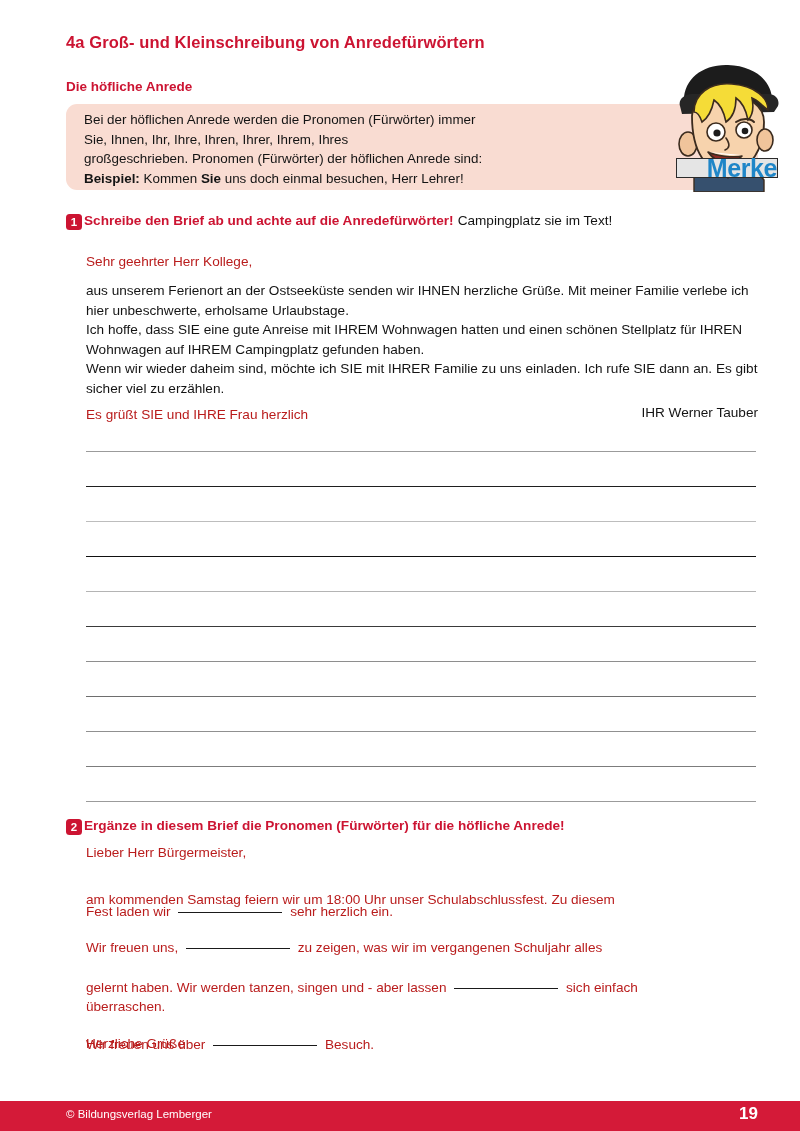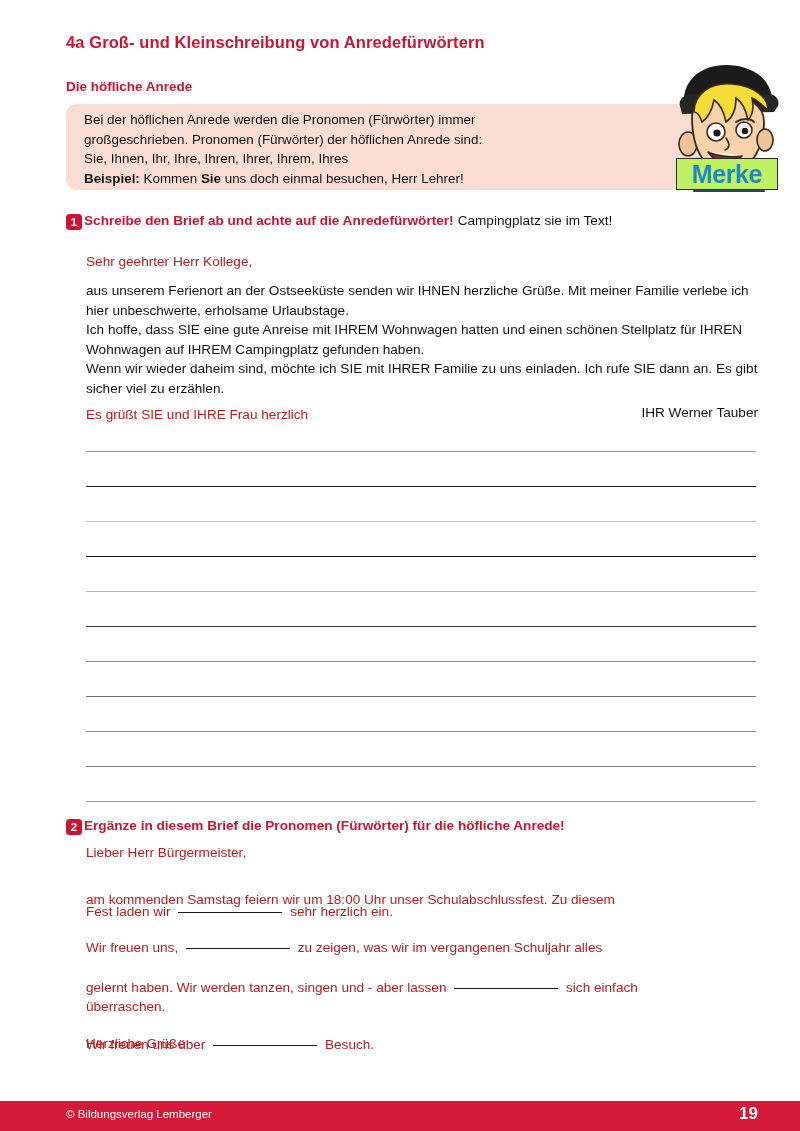--- a/index.html
+++ b/index.html
@@ -67,27 +67,27 @@
     left: 664px;
     top: 60px;
     width: 136px;
     height: 132px;
   }
   .merke-badge {
     position: absolute;
     left: 676px;
     top: 158px;
     width: 102px;
-    height: 32px;
-    background: #bef264;
+    height: 20px;
+    background: #e5e5e5;
     border: 1.6px solid #2b2b2b;
     box-sizing: border-box;
     display: flex;
     align-items: center;
-    justify-content: center;
+    justify-content: flex-end;
   }
   .merke-badge span {
     font-size: 25px;
     font-weight: bold;
     color: #1f86c8;
     letter-spacing: -0.4px;
     line-height: 1;
   }
 
   
@@ -199,22 +199,22 @@
 <body>
 
 <div id="page">
 
   <div class="page-title">4a  Groß- und Kleinschreibung von Anredefürwörtern</div>
   <div class="section-label">Die höfliche Anrede</div>
 
   <div class="merke-box"></div>
   <div class="merke-text">
     <div>Bei der höflichen Anrede werden die Pronomen (Fürwörter) immer</div>
+    <div>Sie, Ihnen, Ihr, Ihre, Ihren, Ihrer, Ihrem, Ihres</div>
     <div>großgeschrieben. Pronomen (Fürwörter) der höflichen Anrede sind:</div>
-    <div>Sie, Ihnen, Ihr, Ihre, Ihren, Ihrer, Ihrem, Ihres</div>
     <div>
       <span class="b">Beispiel:</span>
       <span>Kommen</span>
       <span class="b">Sie</span>
       <span>uns doch einmal besuchen, Herr Lehrer!</span>
     </div>
   </div>
 
   <svg class="mascot" viewBox="0 0 136 132">
 

